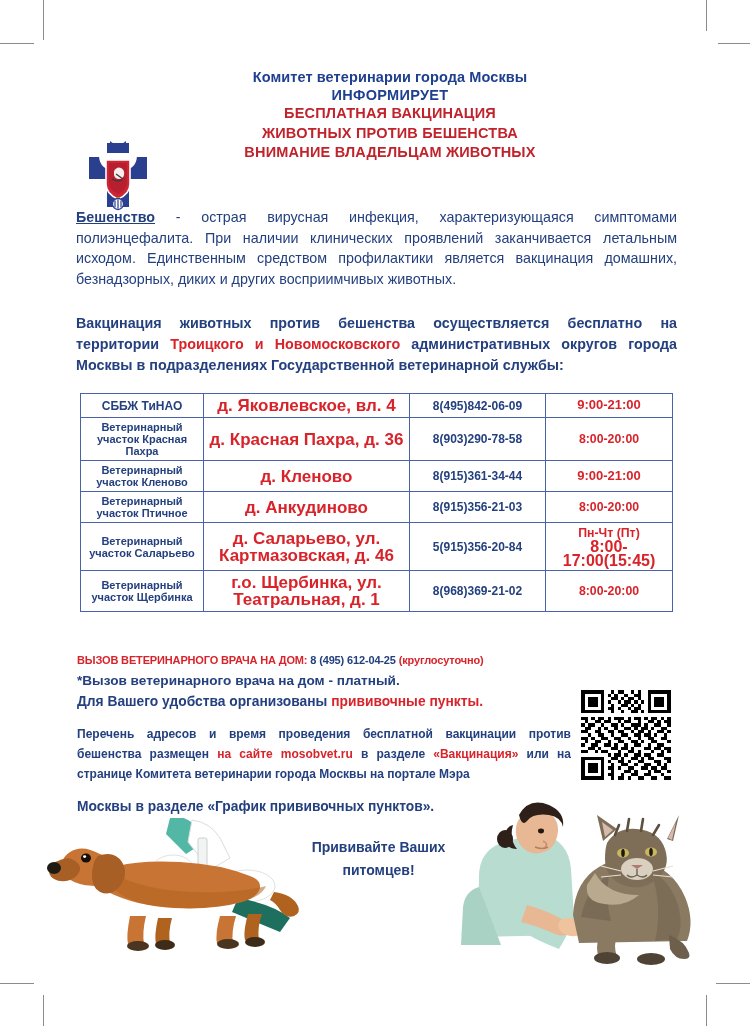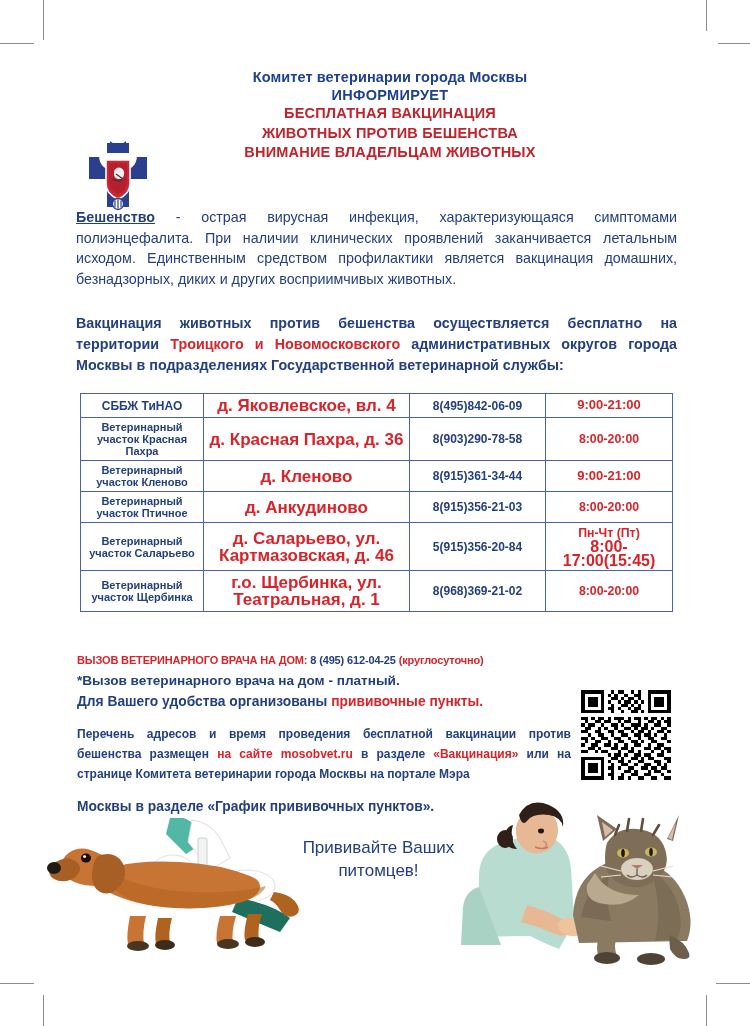--- a/index.html
+++ b/index.html
@@ -92,21 +92,21 @@
     width:494px;color:#24407f;font-weight:bold;font-size:13.8px;
     line-height:19.8px;margin:0;
   }
 
   
   #qr{position:absolute;left:578px;top:687px;width:96px;height:96px;}
 
   
   #tagline{
     position:absolute;left:281px;top:836px;width:195px;text-align:center;
-    color:#24407f;font-weight:normal;font-size:17px;line-height:23px;z-index:6;
+    color:#24407f;font-weight:bold;font-size:14px;line-height:23px;z-index:6;
   }
 
   
   .photo{position:absolute;}
   #photo-dog{left:42px;top:818px;width:262px;height:145px;}
   #photo-cat{left:455px;top:795px;width:262px;height:170px;}
 </style>
 </head>
 <body>
 

